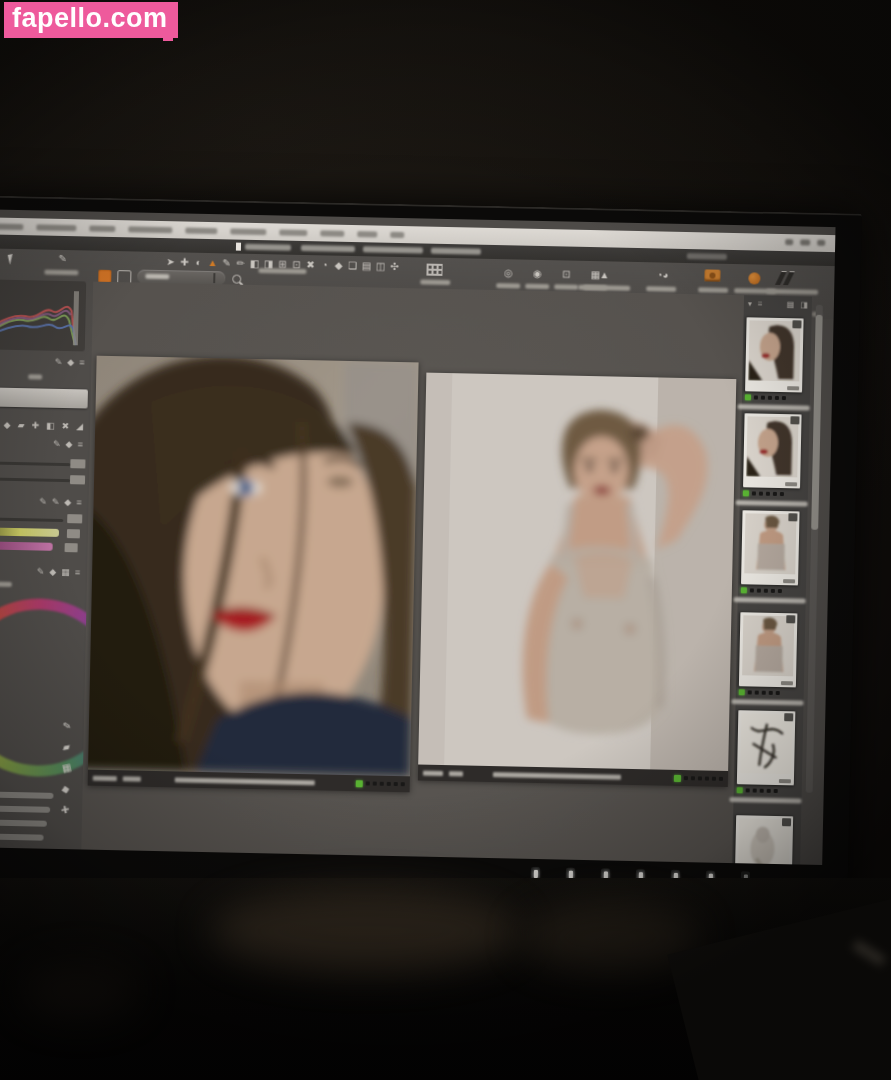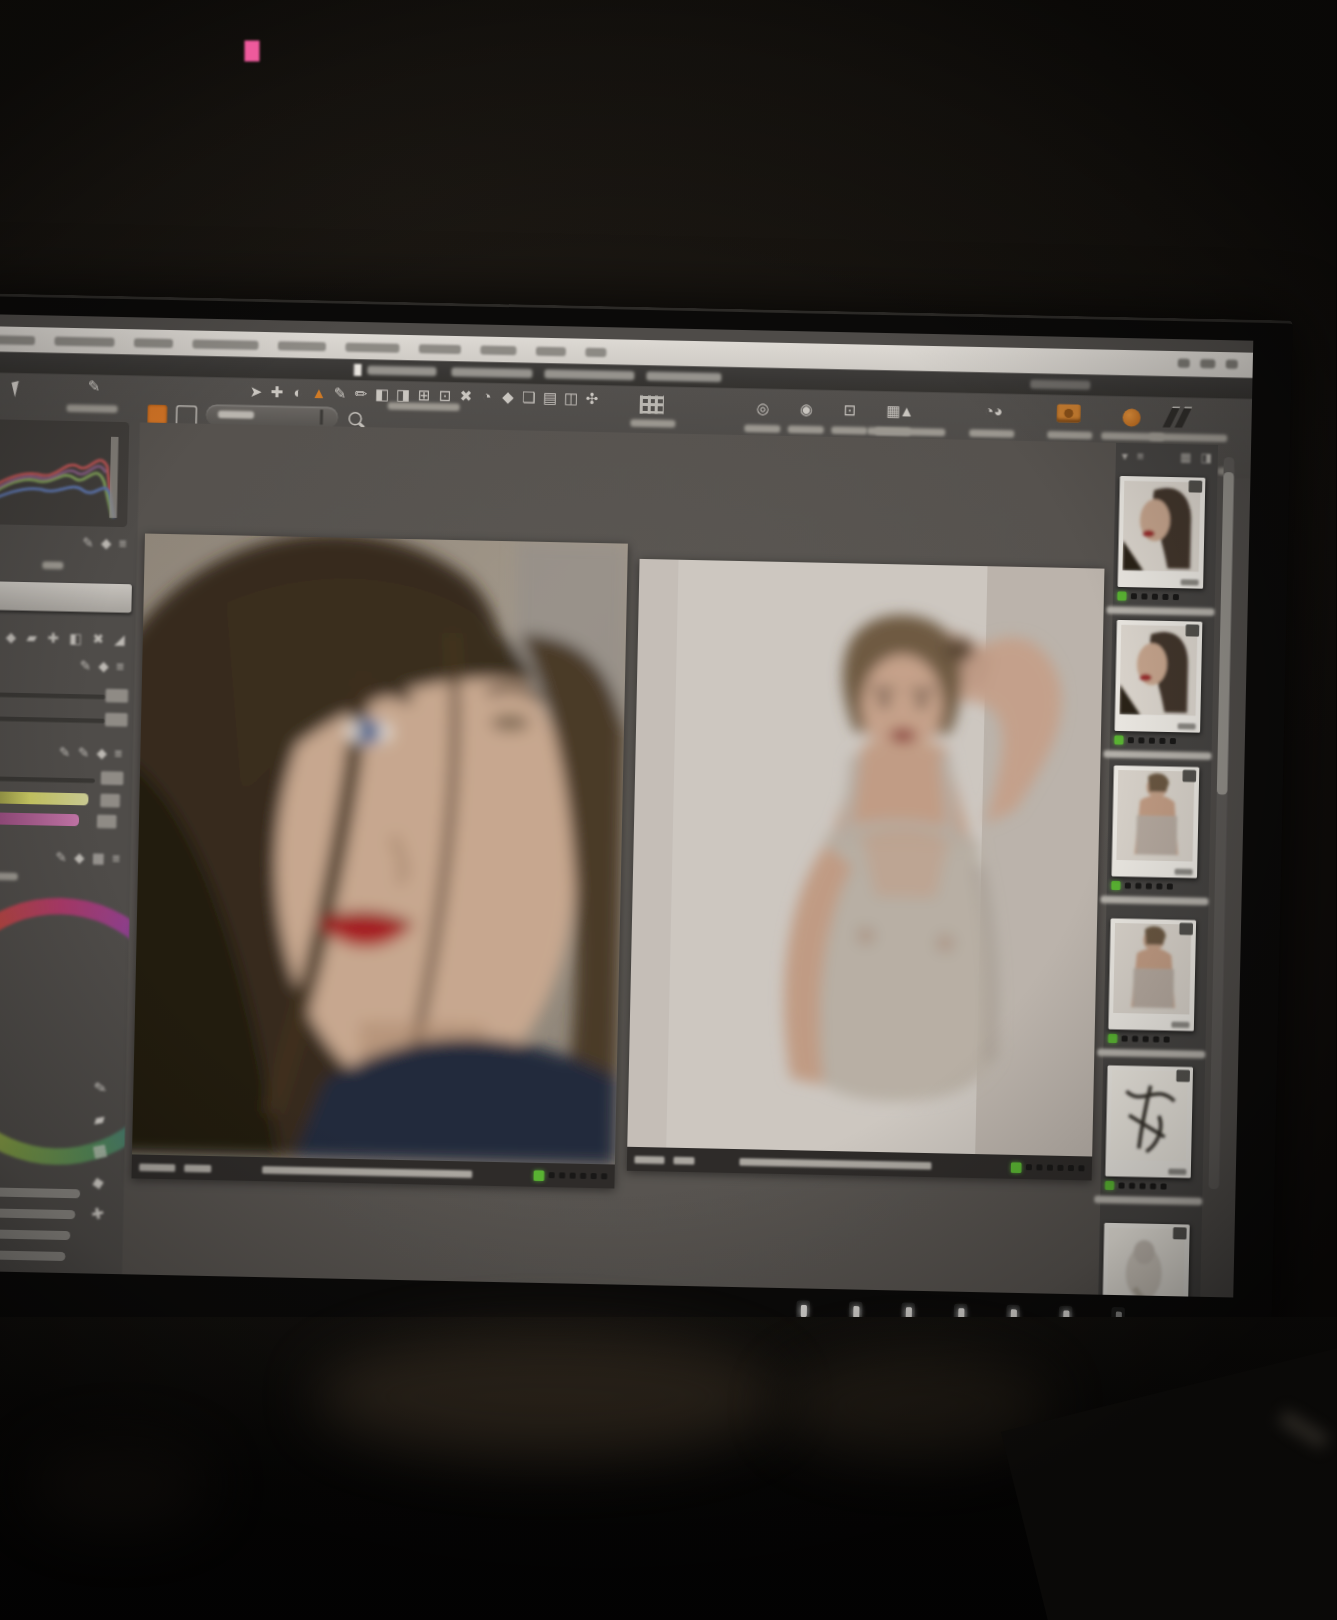--- a/index.html
+++ b/index.html
@@ -153,20 +153,21 @@
     transform:rotate(32deg);filter:blur(5px);opacity:0.8;}
   .vignette{position:absolute;inset:0;pointer-events:none;z-index:40;
     background:radial-gradient(ellipse 620px 560px at 45% 45%, transparent 55%,
       rgba(0,0,0,0.22) 82%, rgba(0,0,0,0.5) 100%);}
 </style>
 </head>
 <body>
 
 <div class="scene">
 
+  <div class="watermark">fapello.com</div>
   <div class="watermark-nub"></div>
 
   <div class="monitor">
     <div class="screen">
 
       <div class="menubar" id="menubar">
         <div class="menu-blob" style="width: 30px;"></div>
           <div class="menu-blob" style="width: 40px;"></div>
           <div class="menu-blob" style="width: 26px;"></div>
           <div class="menu-blob" style="width: 44px;"></div>

